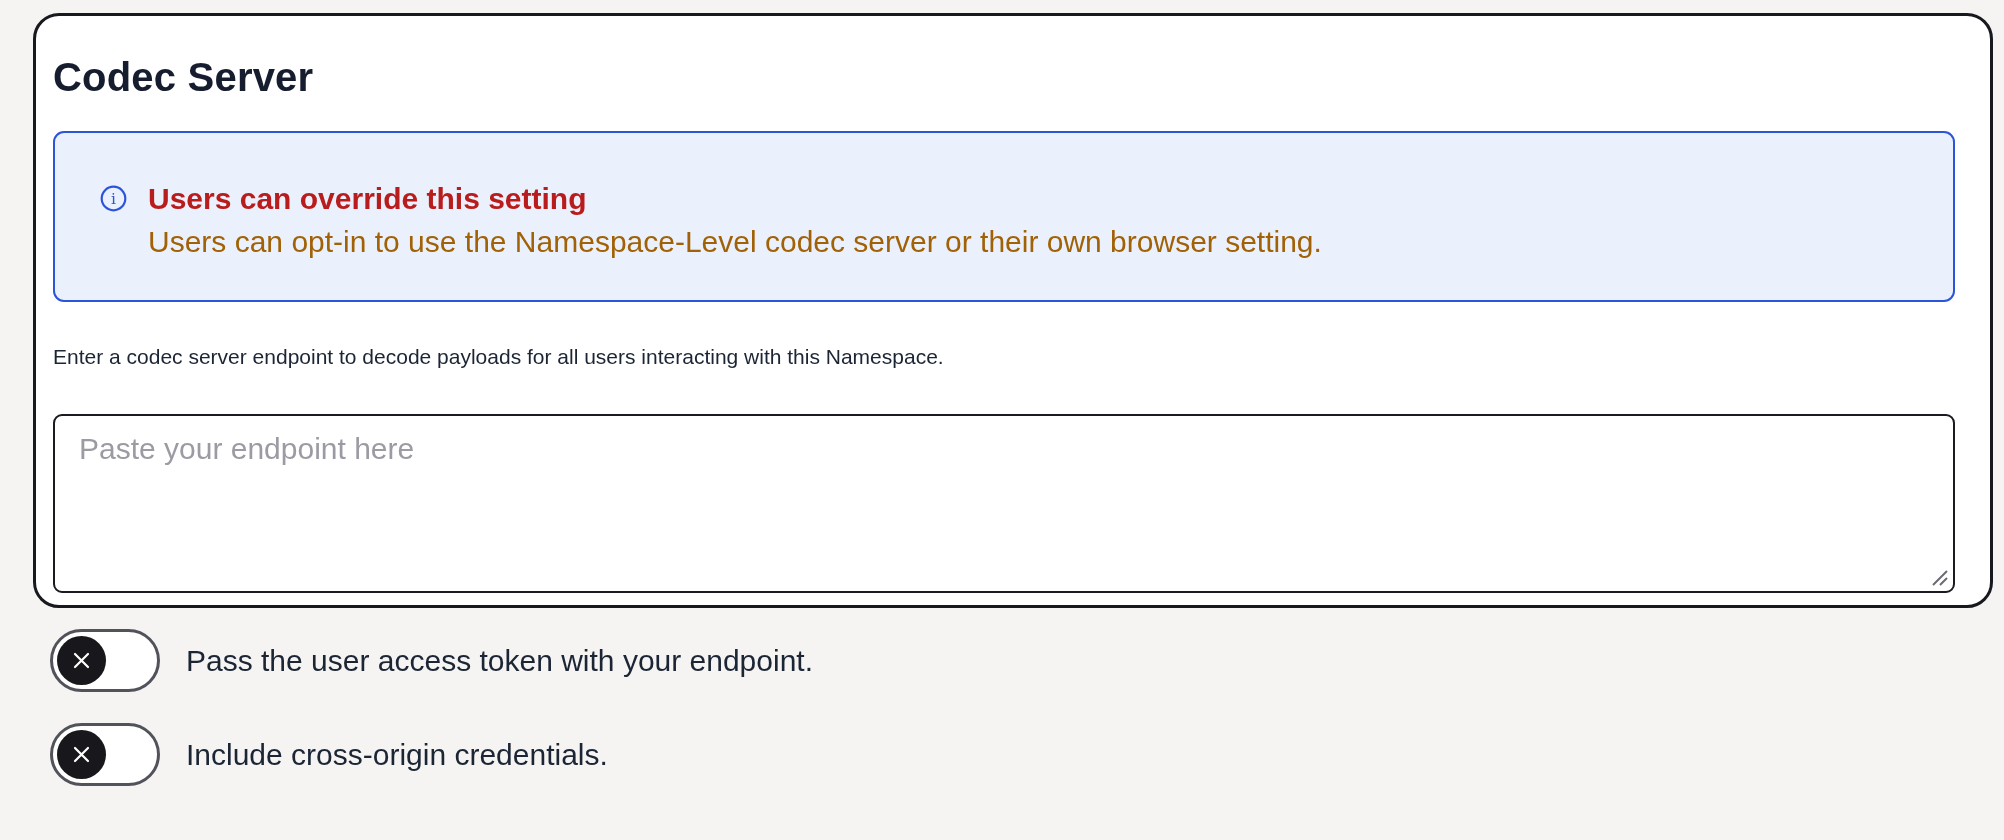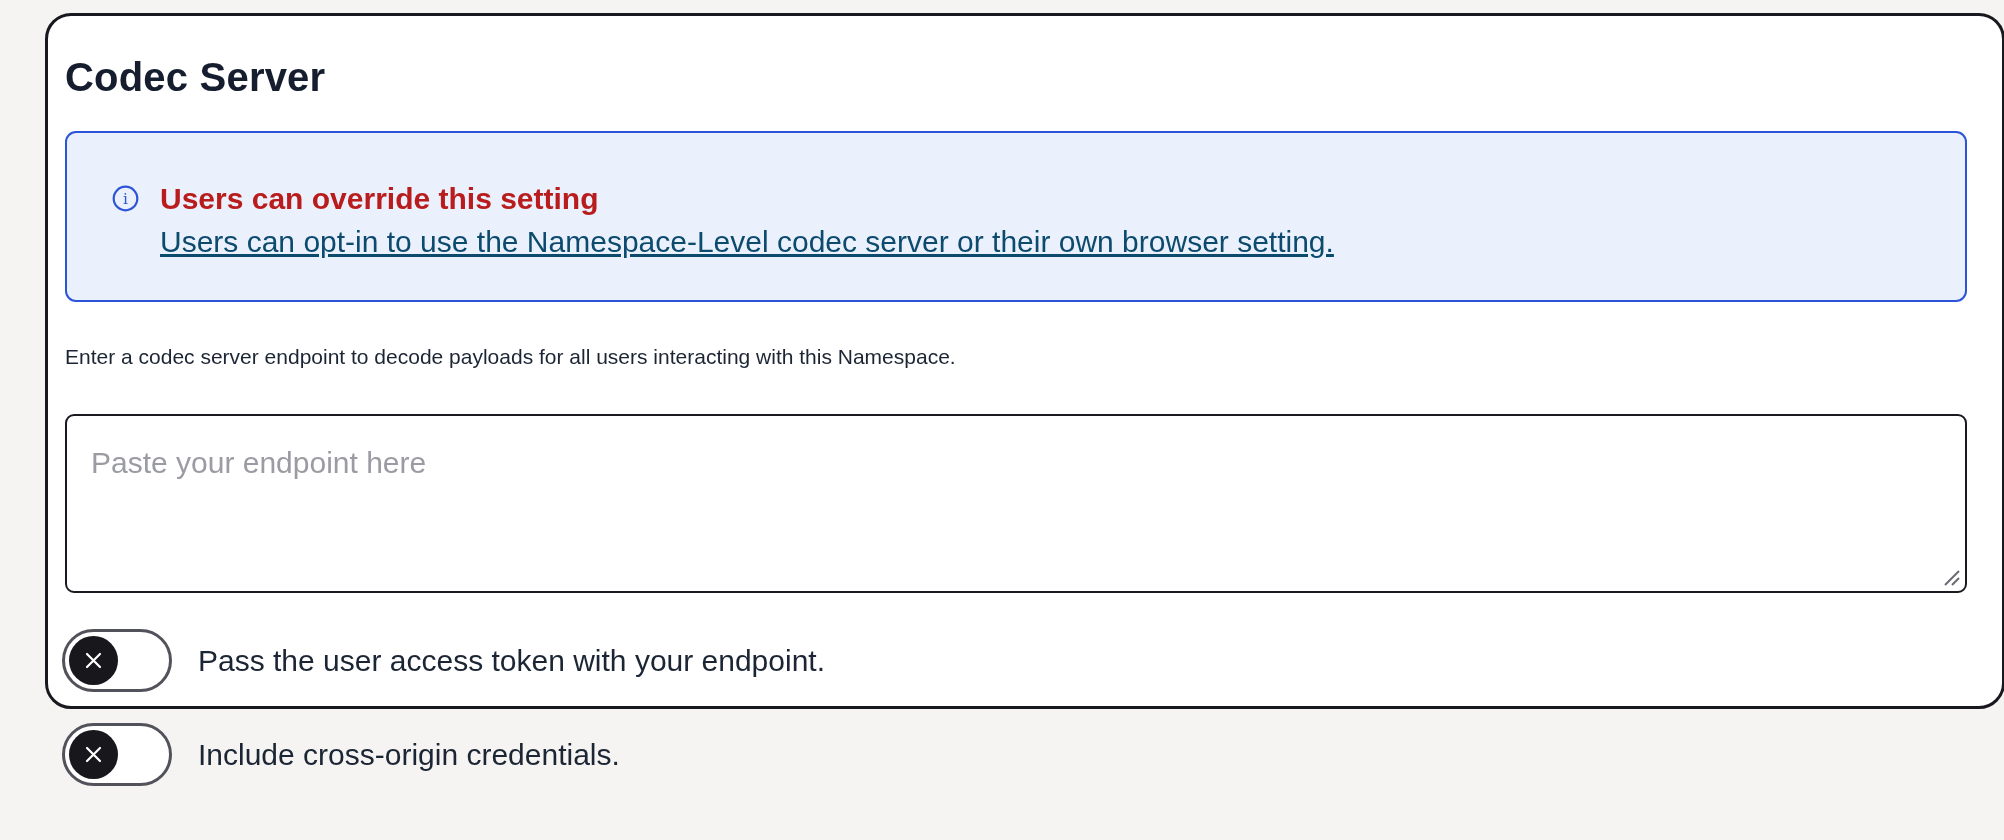--- a/index.html
+++ b/index.html
@@ -7,25 +7,24 @@
     width: 2004px; height: 840px;
     font-family: "Liberation Sans", sans-serif;
     background: #f5f4f2;
     overflow: hidden;
   }
   .stage { position: relative; width: 2004px; height: 840px; }
 
   .card {
     position: absolute;
     left: 33px; top: 13px;
-    width: 1960px; height: 696px;
+    width: 1960px; height: 595px;
     background: #ffffff;
     border: 3px solid #18181f;
     border-radius: 26px;
-    margin-left: 12px;
   }
 
   .section-title {
     position: absolute;
     left: 17px; top: 39px;
     font-size: 40px;
     font-weight: 700;
     letter-spacing: 0.2px;
     color: #161d2e;
   }
@@ -50,22 +49,21 @@
   .alert-title {
     font-size: 30px;
     font-weight: 700;
     line-height: 43px;
     color: #b91c1c;
   }
   .alert-message {
     font-size: 30px;
     font-weight: 400;
     line-height: 43px;
-    color: #0c4a6e;
-    text-decoration: underline;
+    color: #a16207;
   }
 
   .description {
     position: absolute;
     left: 17px; top: 322px;
     font-size: 21px;
     line-height: 38px;
     color: #1b2534;
   }
 
@@ -74,21 +72,21 @@
     left: 17px; top: 398px; right: 35px;
     height: 179px;
   }
   .endpoint-input {
     width: 100%; height: 100%;
     border: 2.5px solid #1a1a20;
     border-radius: 9px;
     background: #ffffff;
     resize: none;
     outline: none;
-    padding: 30px 24px;
+    padding: 16px 24px;
     font-family: "Liberation Sans", sans-serif;
     font-size: 30px;
     color: #1b2534;
   }
   .endpoint-input::placeholder { color: #9b9ba3; opacity: 1; }
   .resize-handle {
     position: absolute;
     right: 5px; bottom: 5px;
     width: 24px; height: 24px;
     pointer-events: none;

